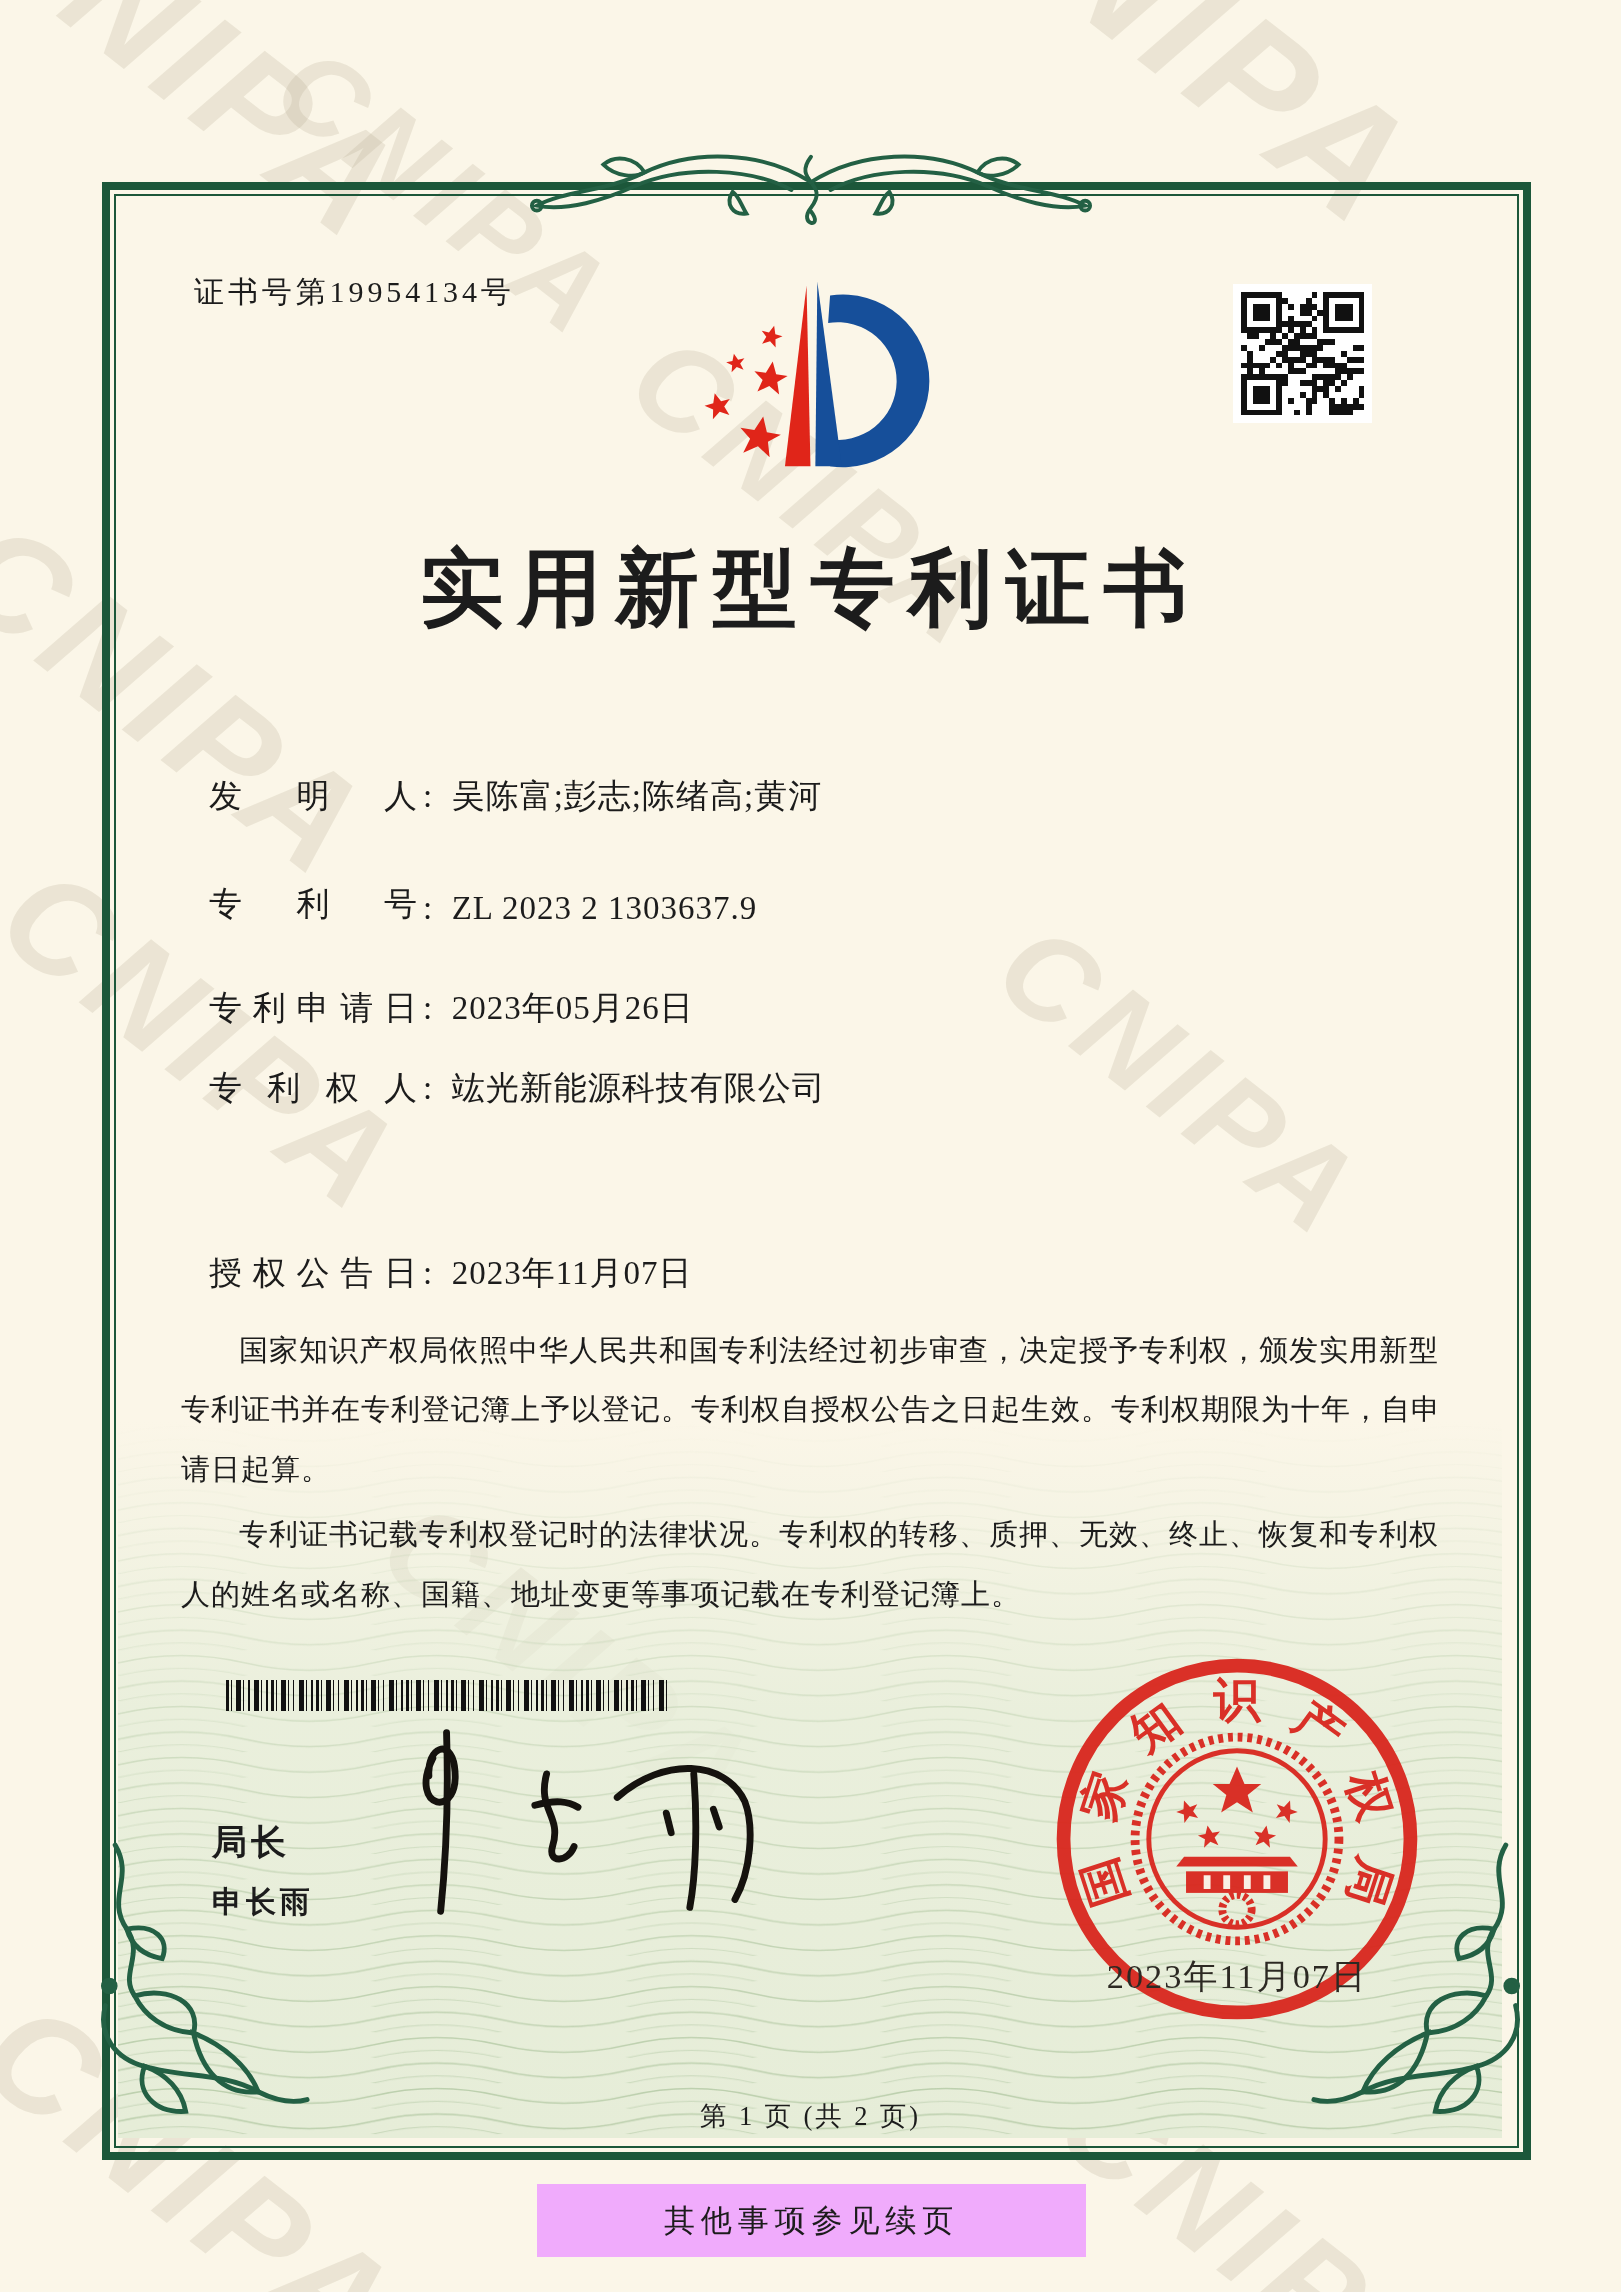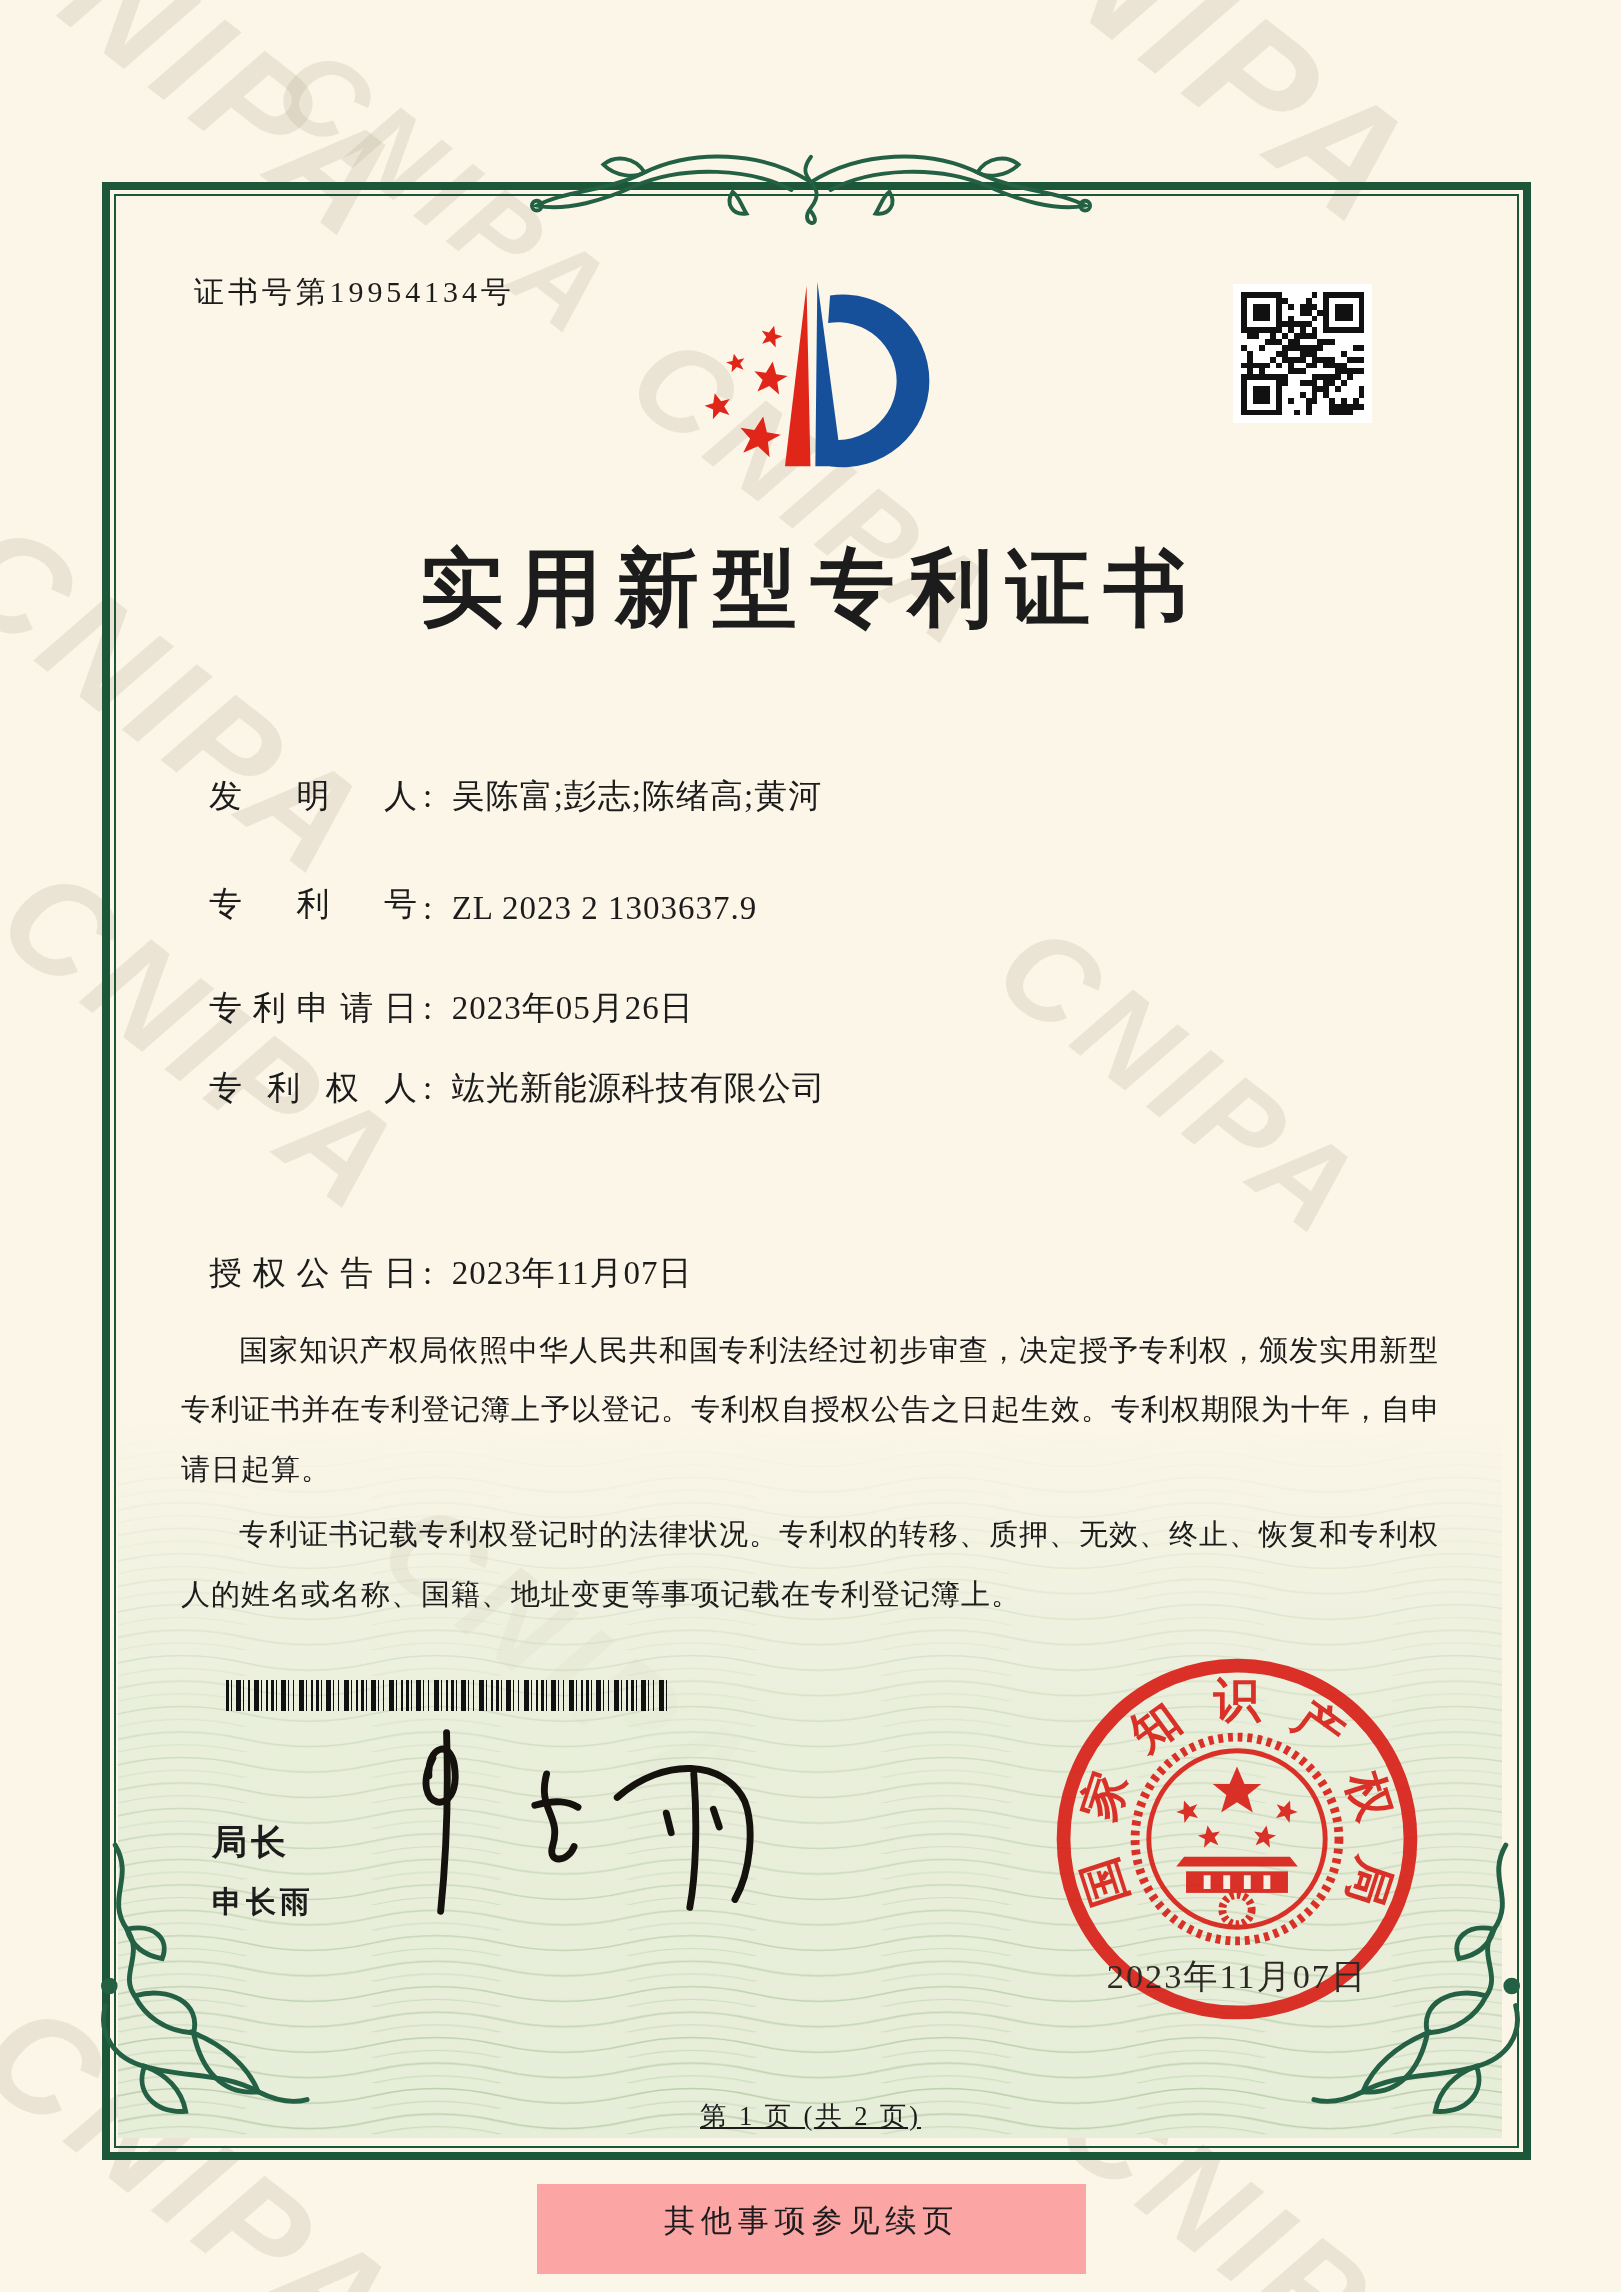--- a/index.html
+++ b/index.html
@@ -42,22 +42,22 @@
       #111 35px 36px, transparent 36px 40px, #111 40px 42px, transparent 42px 45px);}
   
   .signer-title{position:absolute;left:212px;top:1819px;font-size:35px;font-weight:700;
       font-family:"Liberation Sans","DejaVu Sans",sans-serif;letter-spacing:3.9px;}
   .signer-name{position:absolute;left:212px;top:1882px;font-size:30px;font-weight:700;
       font-family:"Liberation Sans","DejaVu Sans",sans-serif;letter-spacing:3.9px;}
   .signature{position:absolute;left:372px;top:1717px;width:412px;height:208px;}
   
   .seal{position:absolute;left:1041px;top:1643px;width:392px;height:392px;opacity:.94;}
   
-  .page-info{position:absolute;left:0;top:2098px;width:100%;text-align:center;font-size:26.5px;letter-spacing:2.9px;text-decoration:underline;}
-  .cont-strip{position:absolute;left:537px;top:2184px;width:549px;height:90px;background:#fca5a5;
+  .page-info{position:absolute;left:0;top:2098px;width:100%;text-align:center;font-size:26.5px;letter-spacing:2.9px;}
+  .cont-strip{position:absolute;left:537px;top:2184px;width:549px;height:73px;background:#f0abfc;
       text-align:center;line-height:73px;font-size:31px;letter-spacing:5.9px;}
   
   .ornament-top{position:absolute;left:50%;top:143px;transform:translateX(-50%);}
   .flourish-bl{position:absolute;left:76px;top:1839px;}
   .flourish-br{position:absolute;right:76px;top:1839px;transform:scaleX(-1);}
 </style>
 </head>
 <body>
 
 <div class="page">

